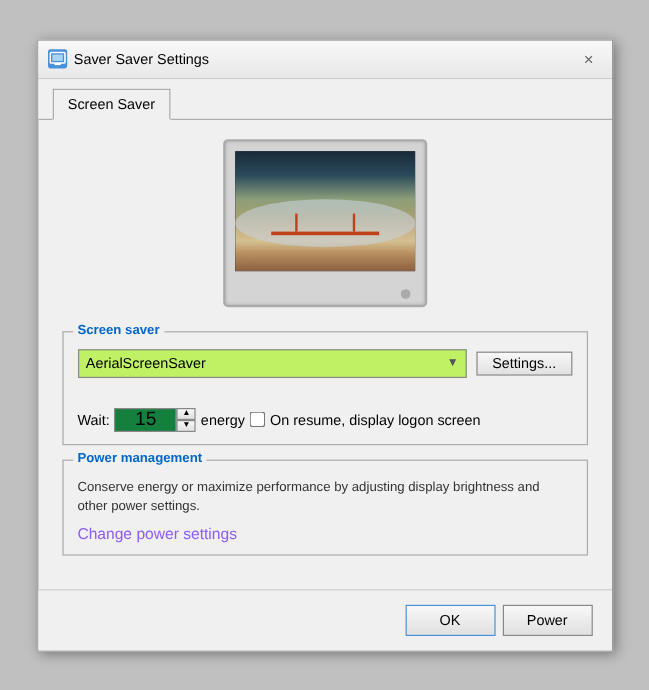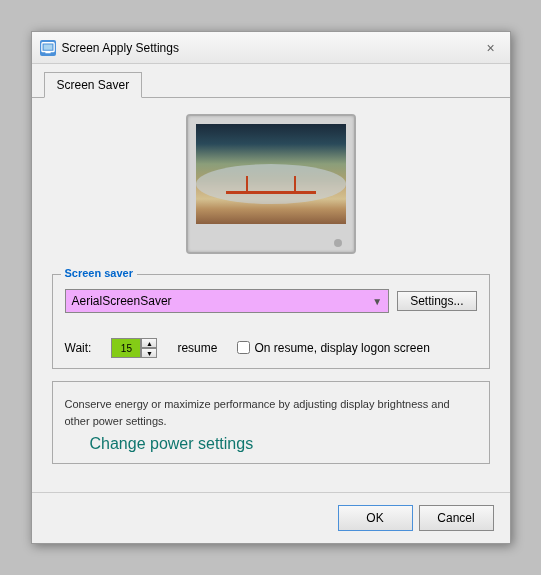--- a/index.html
+++ b/index.html
@@ -180,21 +180,21 @@
     .screensaver-row {
       display: flex;
       align-items: center;
       gap: 8px;
       margin-top: 4px;
     }
     .dropdown {
       flex: 1;
       height: 24px;
       border: 1px solid #888;
-      background: #f0abfc;
+      background: #bef264;
       padding: 2px 6px;
       font-size: 12px;
       display: flex;
       align-items: center;
       justify-content: space-between;
       cursor: pointer;
     }
     .dropdown-arrow {
       font-size: 10px;
       color: #555;
@@ -204,38 +204,38 @@
       padding: 2px 12px;
       background: linear-gradient(to bottom, #f8f8f8, #e0e0e0);
       border: 1px solid #888;
       font-size: 12px;
       cursor: pointer;
       white-space: nowrap;
     }
     .wait-row {
       display: flex;
       align-items: center;
-      gap: 20px;
+      gap: 4px;
       margin-top: 25px;
     }
     .wait-label {
       font-size: 12px;
       color: #000;
     }
     .spinner-wrap {
       display: flex;
       align-items: center;
     }
     .spinner-input-field {
-      width: 30px;
+      width: 52px;
       height: 20px;
       border: 1px solid #888;
       text-align: center;
-      font-size: 10px;
-      background: #84cc16;
+      font-size: 16px;
+      background: #15803d;
       outline: none;
     }
     .spinner-buttons {
       display: flex;
       flex-direction: column;
       width: 16px;
     }
     .spin-btn {
       width: 16px;
       height: 10px;
@@ -261,27 +261,26 @@
     .power-section {
       margin-top: 0;
     }
     .power-desc {
       font-size: 11px;
       color: #333;
       line-height: 1.5;
       margin-top: 4px;
     }
     .power-link {
-      color: #0f766e;
+      color: #8b5cf6;
       text-decoration: none;
-      font-size: 16px;
+      font-size: 13px;
       cursor: pointer;
       display: inline-block;
       margin-top: 6px;
-      margin-left: 25px;
     }
     .button-row {
       display: flex;
       justify-content: flex-end;
       gap: 6px;
       padding: 12px 16px;
       background: #f0f0f0;
       border-top: 1px solid #ccc;
     }
     .btn-dialog {
@@ -303,21 +302,21 @@
 <div class="dialog">
 
   <div class="title-bar">
     <div class="title-bar-icon">
       <svg viewBox="0 0 16 16" fill="white">
         <rect x="1" y="2" width="14" height="10" rx="1" fill="none" stroke="white" stroke-width="1.5"></rect>
         <rect x="3" y="4" width="10" height="6" fill="#aad4f0"></rect>
         <rect x="5" y="12" width="6" height="2" fill="white"></rect>
       </svg>
     </div>
-    <span class="title-bar-text">Screen Apply Settings</span>
+    <span class="title-bar-text">Saver Saver Settings</span>
     <button class="close-btn">×</button>
   </div>
 
   <div class="tabs">
     <div class="tab">Screen Saver</div>
   </div>
 
   <div class="content">
 
     <div class="preview-area">
@@ -343,32 +342,33 @@
       </div>
       <div class="wait-row">
         <span class="wait-label">Wait:</span>
         <div class="spinner-wrap">
           <input class="spinner-input-field" type="text" value="15" style="">
           <div class="spinner-buttons">
             <button class="spin-btn">▲</button>
             <button class="spin-btn">▼</button>
           </div>
         </div>
-        <span class="wait-label">resume</span>
+        <span class="wait-label">energy</span>
         <label class="checkbox-label">
           <input type="checkbox" style="">
           <span>On resume, display logon screen</span>
         </label>
       </div>
     </div>
 
     <div class="section-group power-section">
+      <span class="section-label">Power management</span>
       <p class="power-desc">Conserve energy or maximize performance by adjusting display brightness and other power settings.</p>
       <a class="power-link">Change power settings</a>
     </div>
 
   </div>
 
   <div class="button-row">
     <button class="btn-dialog primary">OK</button>
-    <button class="btn-dialog">Cancel</button>
+    <button class="btn-dialog">Power</button>
   </div>
 </div>
 
 </body></html>

